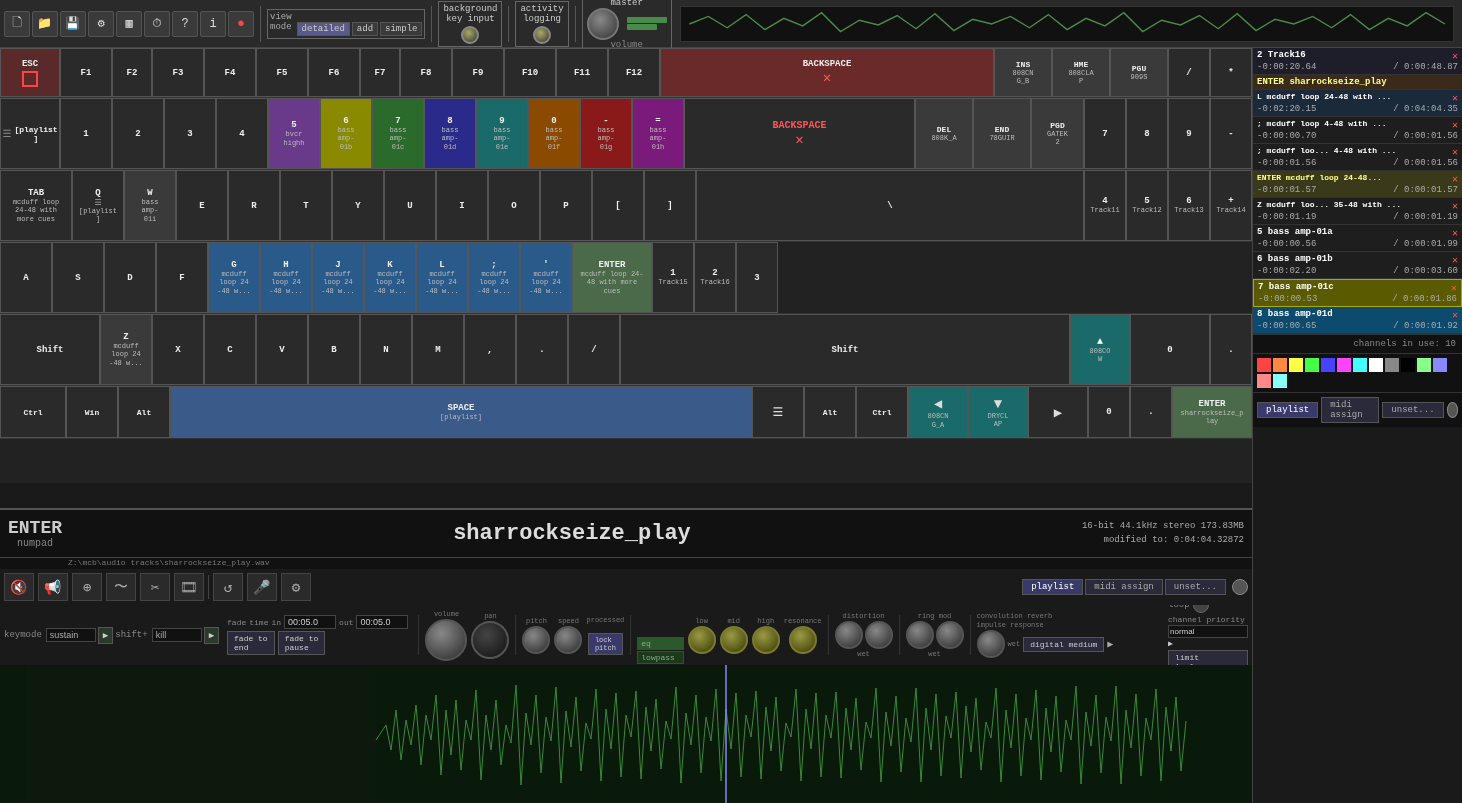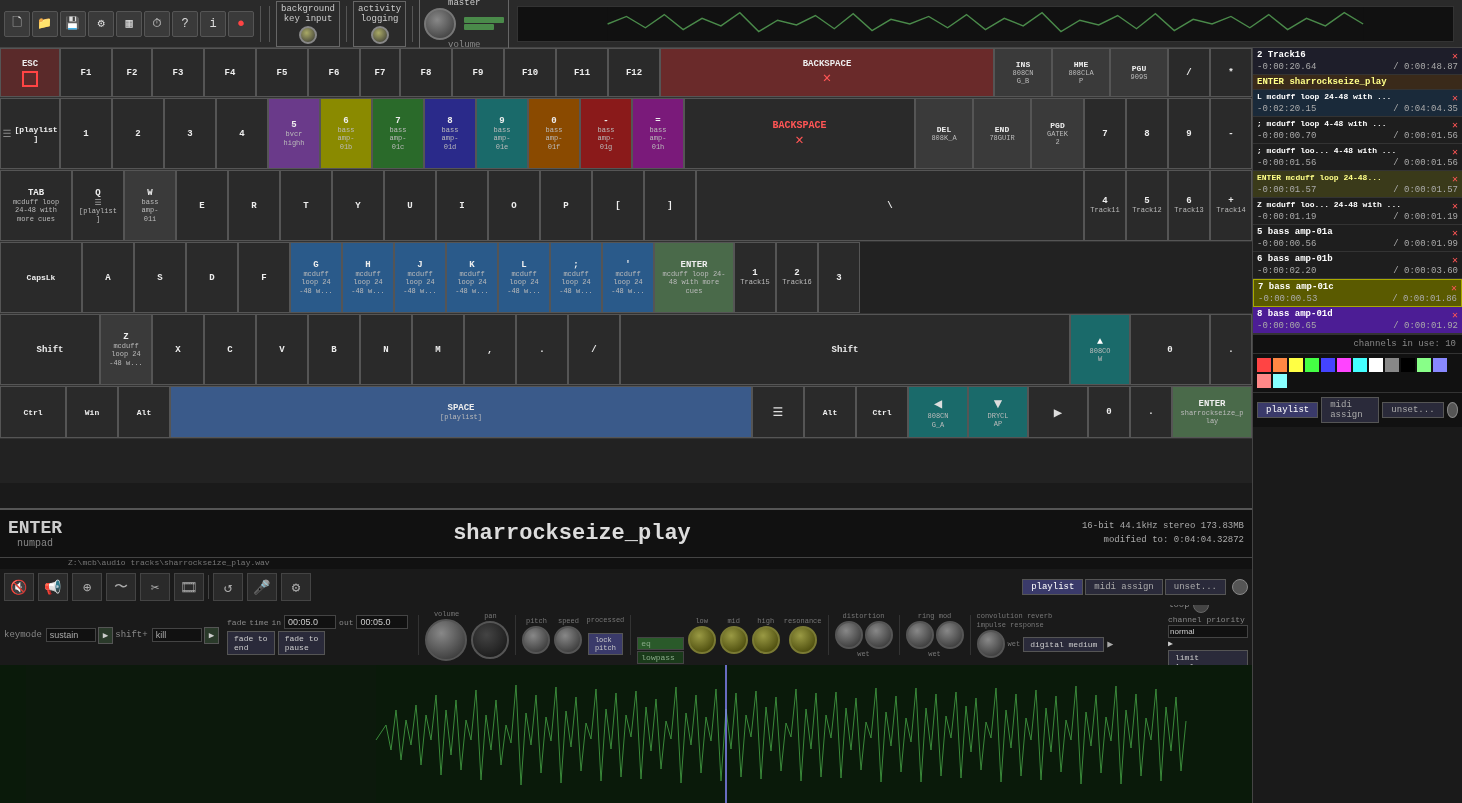--- a/index.html
+++ b/index.html
@@ -286,20 +286,29 @@
     <div class="tb-icon">📁</div>
     <div class="tb-icon">💾</div>
     <div class="tb-icon">⚙</div>
     <div class="tb-icon">▦</div>
     <div class="tb-icon">⏱</div>
     <div class="tb-icon">?</div>
     <div class="tb-icon">i</div>
     <div class="tb-icon" style="color:#f44">⏺</div>
   </div>
   <div class="tb-sep"></div>
+  <div class="view-mode-group">
+    <span class="label">view</span>
+    <div class="view-mode-btns">
+      <span class="label" style="margin-right:3px">mode</span>
+      <div class="vm-btn active">detailed</div>
+      <div class="vm-btn">add</div>
+      <div class="vm-btn">simple</div>
+    </div>
+  </div>
   <div class="tb-sep"></div>
   <div class="bg-input-group">
     <span style="font-size:9px;color:#ccc;white-space:pre;text-align:center">background
 key input</span>
     <div style="width:18px;height:18px;border-radius:50%;background:radial-gradient(circle at 40% 35%,#aa6,#333);border:2px solid #888;margin-top:2px"></div>
   </div>
   <div class="tb-sep"></div>
   <div class="activity-log-group">
     <span style="font-size:9px;color:#ccc;white-space:pre;text-align:center">activity
 logging</span>
@@ -376,21 +385,21 @@
         <span class="track-name" style="color:#ff8;font-size:8px">ENTER mcduff loop 24-48...</span>
         <span class="track-close">✕</span>
       </div>
       <div style="display:flex;justify-content:space-between">
         <span class="track-time">-0:00:01.57</span>
         <span class="track-time">/ 0:00:01.57</span>
       </div>
     </div>
     <div class="track-item" style="background:#1e1e1e">
       <div class="track-row1">
-        <span class="track-name" style="font-size:8px">Z mcduff loo... 24-48 with ...</span>
+        <span class="track-name" style="font-size:8px">Z mcduff loo... 35-48 with ...</span>
         <span class="track-close">✕</span>
       </div>
       <div style="display:flex;justify-content:space-between">
         <span class="track-time">-0:00:01.19</span>
         <span class="track-time">/ 0:00:01.19</span>
       </div>
     </div>
     <div class="track-item" style="background:#1e1e1e">
       <div class="track-row1">
         <span class="track-name">5 bass amp-01a</span>
@@ -414,21 +423,21 @@
     <div class="track-item" style="background:#5a5a00;border:1px solid #aaaa00">
       <div class="track-row1">
         <span class="track-name">7 bass amp-01c</span>
         <span class="track-close">✕</span>
       </div>
       <div style="display:flex;justify-content:space-between">
         <span class="track-time">-0:00:00.53</span>
         <span class="track-time">/ 0:00:01.86</span>
       </div>
     </div>
-    <div class="track-item" style="background:#4c1d95">
+    <div class="track-item" style="background:#0c4a6e">
       <div class="track-row1">
         <span class="track-name">8 bass amp-01d</span>
         <span class="track-close">✕</span>
       </div>
       <div style="display:flex;justify-content:space-between">
         <span class="track-time">-0:00:00.65</span>
         <span class="track-time">/ 0:00:01.92</span>
       </div>
     </div>
   </div>
@@ -670,23 +679,20 @@
         <span class="key-label">6</span>
         <span class="key-content">Track13</span>
       </div>
     <div class="key key-dark" style="width:42px">
         <span class="key-label">+</span>
         <span class="key-content">Track14</span>
       </div>
   </div>
 
   <div class="key-row" style="height:72px">
-    <div class="key key-dark" style="width:82px">
-        <span class="key-label" style="font-size:8px">CapsLk</span>
-      </div>
     <div class="key key-dark" style="width:52px">
         <span class="key-label">A</span>
       </div>
     <div class="key key-dark" style="width:52px">
         <span class="key-label">S</span>
       </div>
     <div class="key key-dark" style="width:52px">
         <span class="key-label">D</span>
       </div>
     <div class="key key-dark" style="width:52px">

